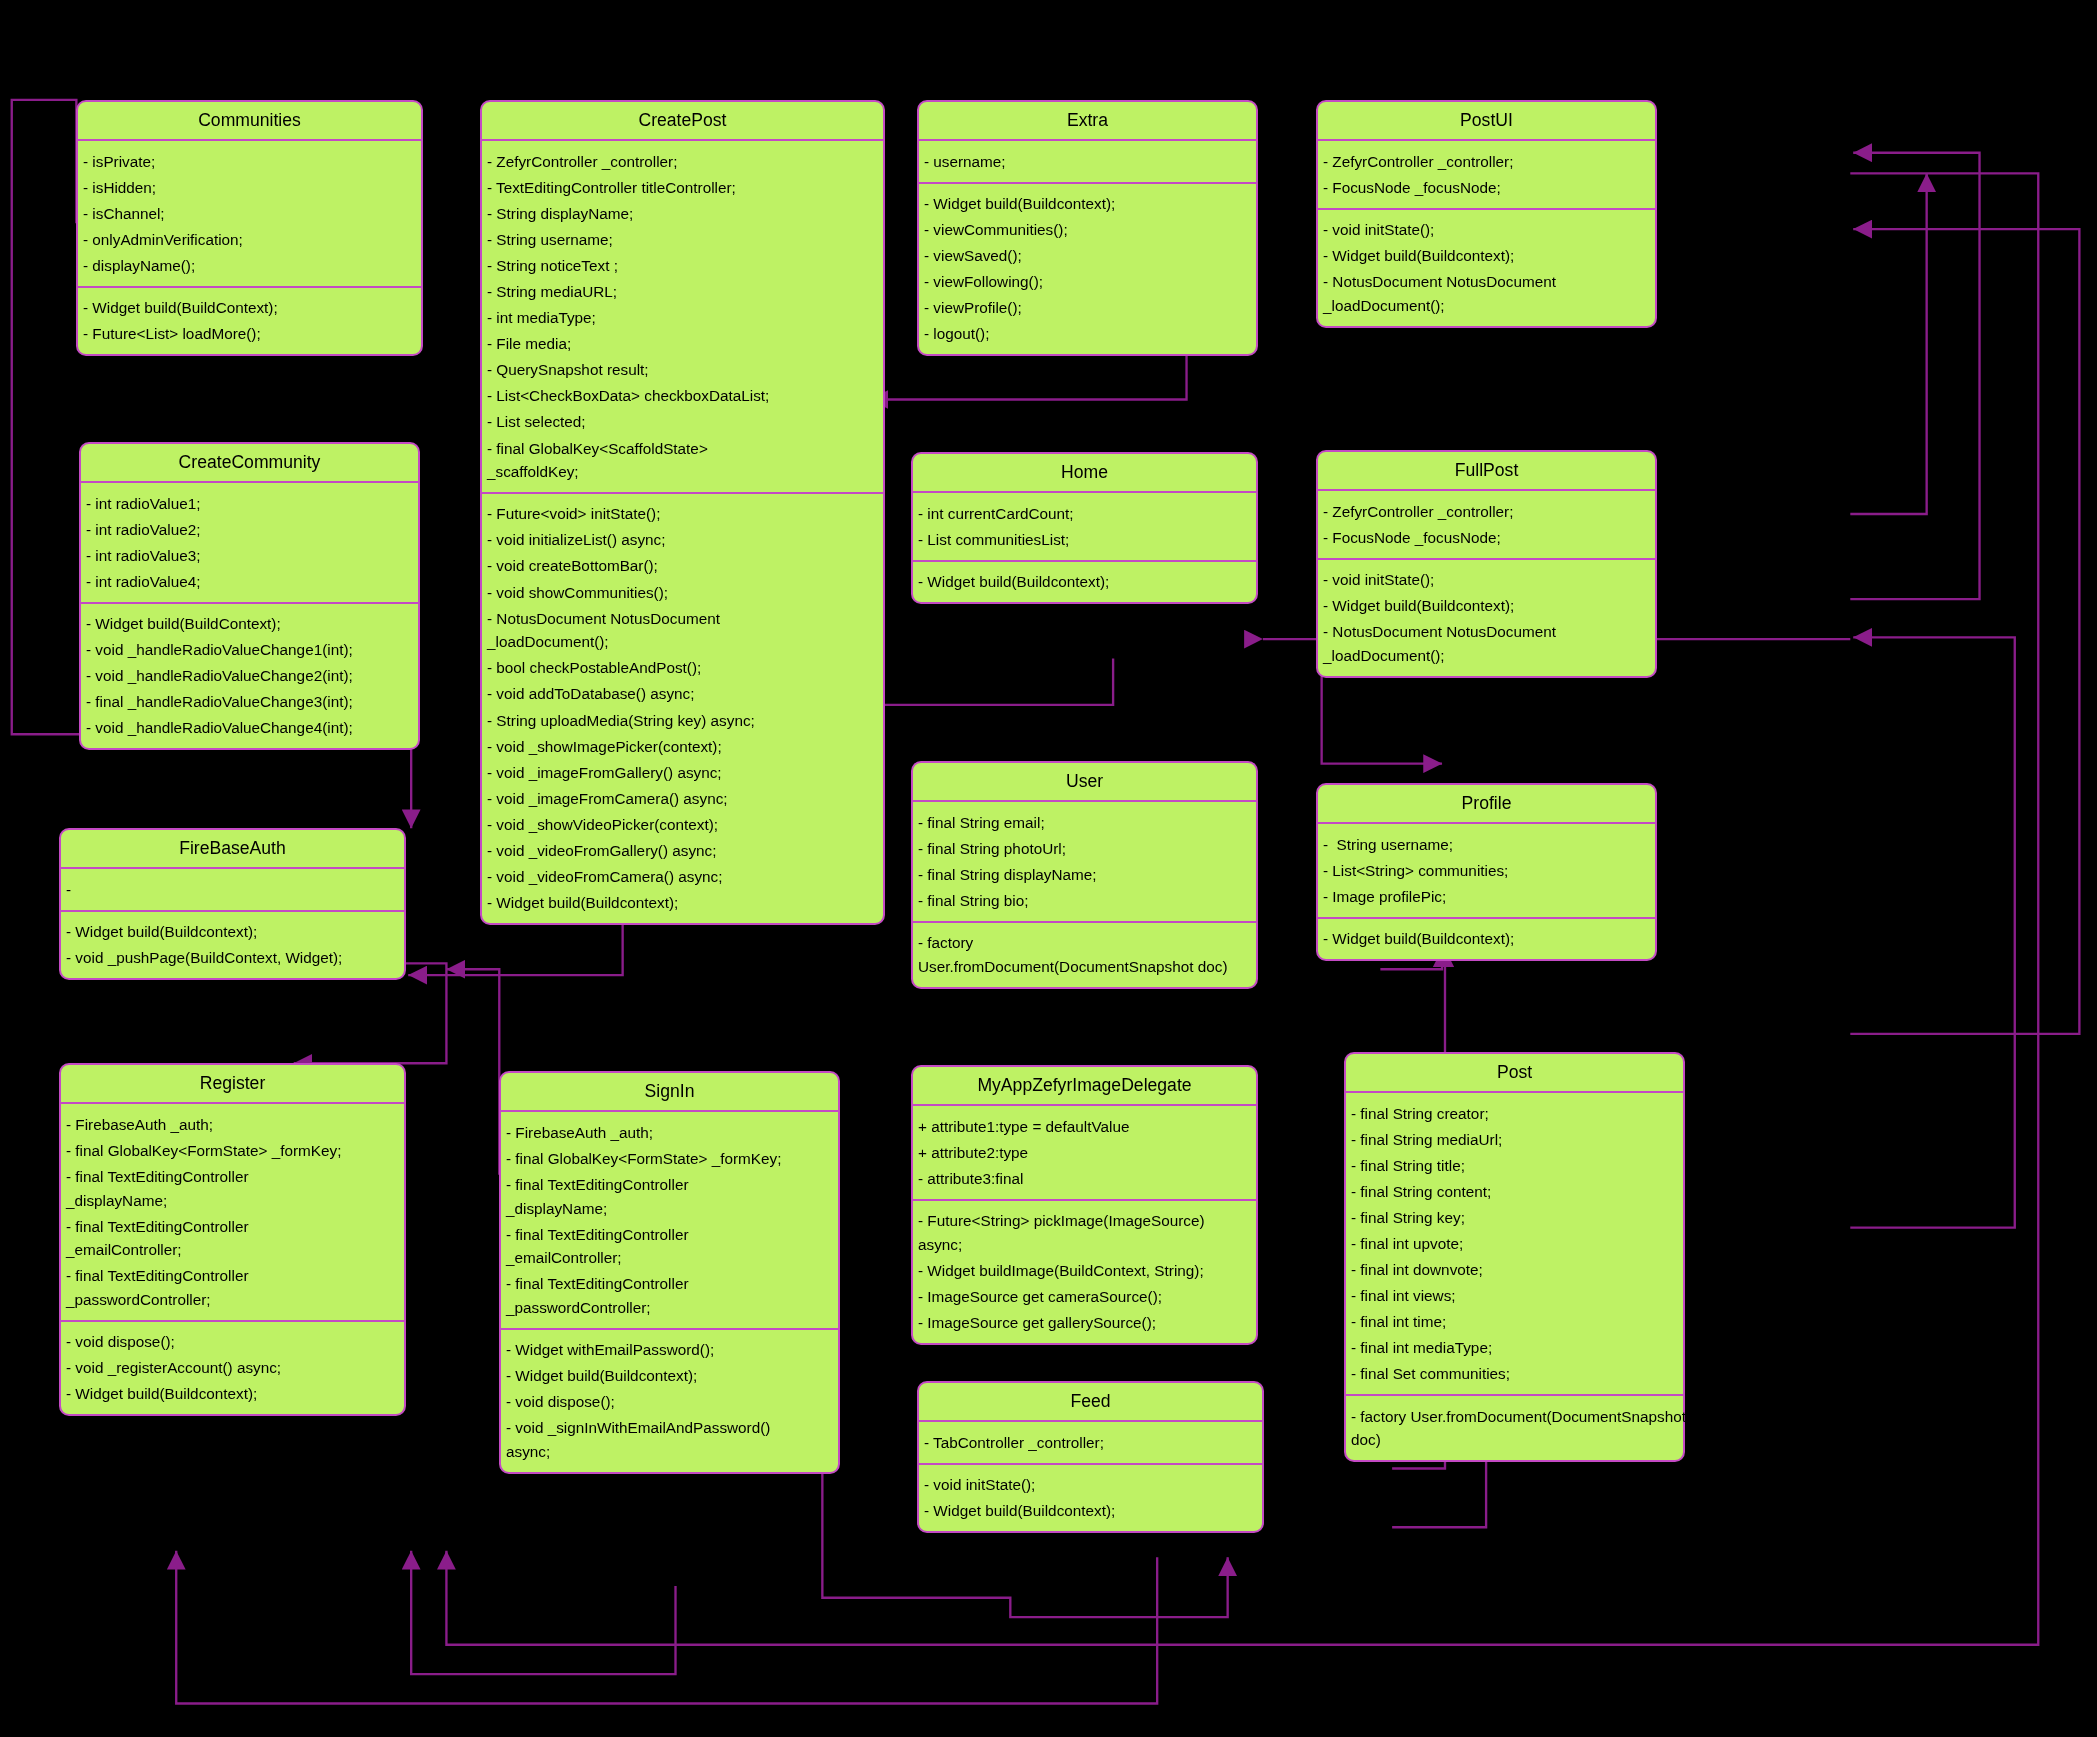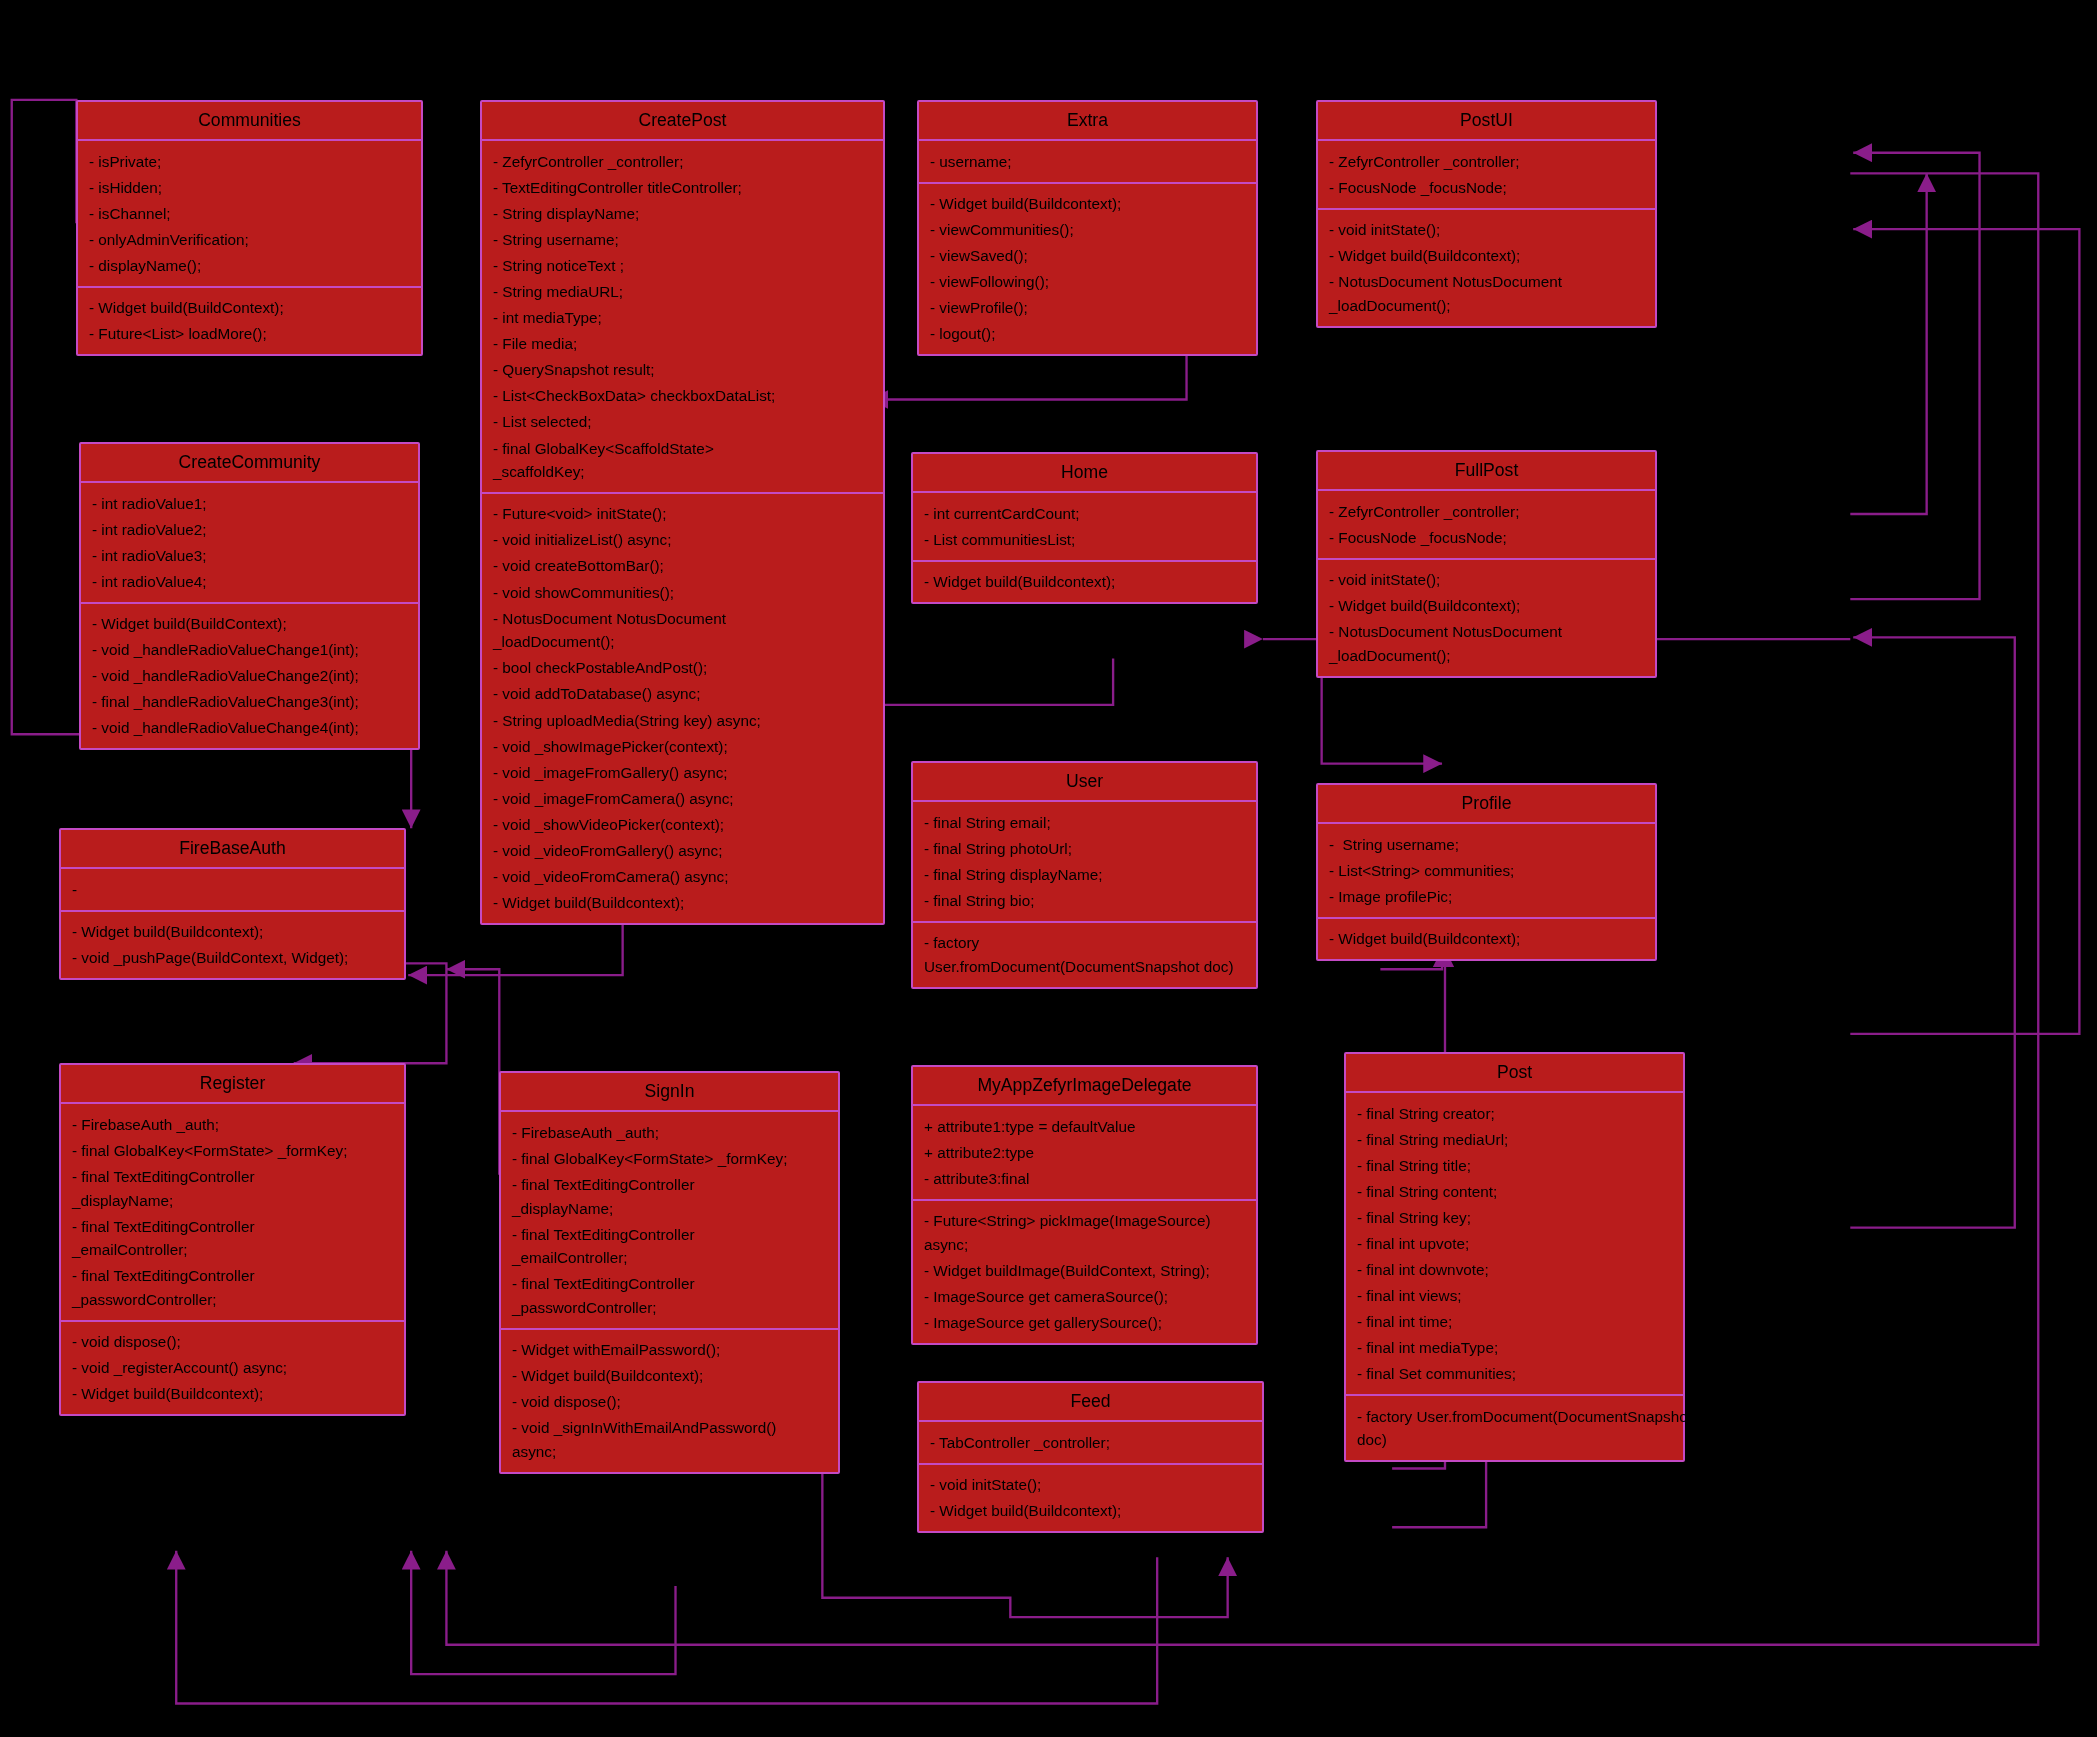--- a/index.html
+++ b/index.html
@@ -1,19 +1,19 @@
 <!DOCTYPE html>
 <html><head>
 <meta charset="utf-8">
 <style>
   html,body{margin:0;padding:0;background:#000;font-family:Arial,Helvetica,sans-serif;font-size:11.8px;color:#000}
   .canvas{position:relative;width:2097px;height:1737px;background:#000}
-  .class-box{position:absolute;background:#b91c1c;border:2.4px solid #c44ac4;border-radius:2px;box-sizing:border-box}
+  .class-box{position:absolute;background:#bef264;border:2.4px solid #c44ac4;border-radius:10px;box-sizing:border-box}
   .class-title{text-align:center;font-weight:400;font-size:17.6px;padding:8.2px 5.9px;border-bottom:2.4px solid #c44ac4;line-height:1.2}
-  .section{padding:7px 11px;border-bottom:2.4px solid #c44ac4}
+  .section{padding:7px 5px;border-bottom:2.4px solid #c44ac4}
   .section:last-child{border-bottom:none}
   .section .line{white-space:pre;font-size:15.3px;line-height:1.55;padding:1.2px 0}
   svg.conn{position:absolute;top:0;left:0;width:2097px;height:1737px;pointer-events:none}
   svg.conn path{stroke:#8a1d8a;stroke-width:4;fill:none}
   svg.conn polygon{fill:#8a1d8a}
 </style>
 </head>
 <body>
 <div class="canvas" id="root">
 

